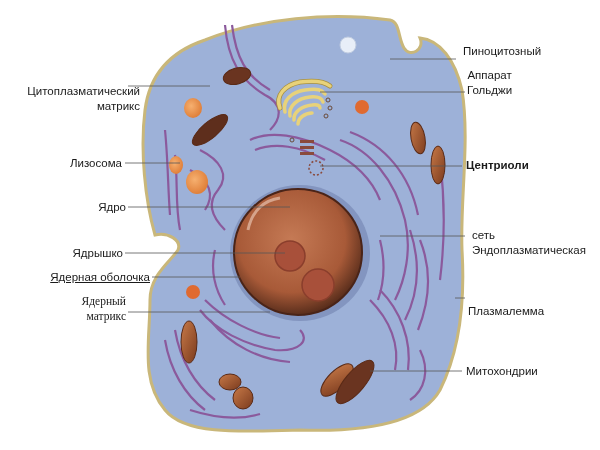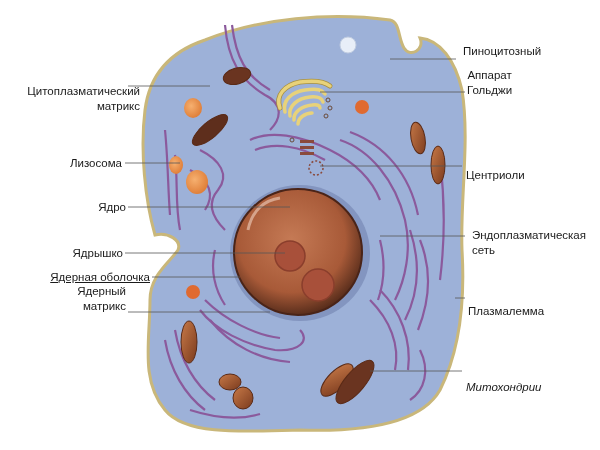--- a/index.html
+++ b/index.html
@@ -136,37 +136,37 @@
 </div>
 <div class="label right" style="right:474px;top:200px;">
   <span>Ядро</span>
 </div>
 <div class="label right" style="right:477px;top:246px;">
   <span>Ядрышко</span>
 </div>
 <div class="label right" style="right:450px;top:270px;text-decoration:underline;">
   <span>Ядерная оболочка</span>
 </div>
-<div class="label right" style="right:474px;top:284px;">
+<div class="label right" style="right:474px;top:294px;font-family:Liberation Serif, serif;">
   <span>Ядерный</span>
   <span>матрикс</span>
 </div>
 
 <div class="label left" style="left:463px;top:44px;">
   <span>Пиноцитозный</span>
 </div>
 <div class="label left" style="left:467px;top:68px;text-align:center;">
   <span>Аппарат</span>
   <span>Гольджи</span>
 </div>
-<div class="label left" style="left:466px;top:168px;">
+<div class="label left" style="left:466px;top:158px;font-weight:bold;">
   <span>Центриоли</span>
 </div>
 <div class="label left" style="left:472px;top:228px;">
+  <span>сеть</span>
   <span>Эндоплазматическая</span>
-  <span>сеть</span>
 </div>
 <div class="label left" style="left:468px;top:304px;">
   <span>Плазмалемма</span>
 </div>
-<div class="label left" style="left:466px;top:380px;font-style:italic;">
+<div class="label left" style="left:466px;top:364px;">
   <span>Митохондрии</span>
 </div>
 
 </body></html>

